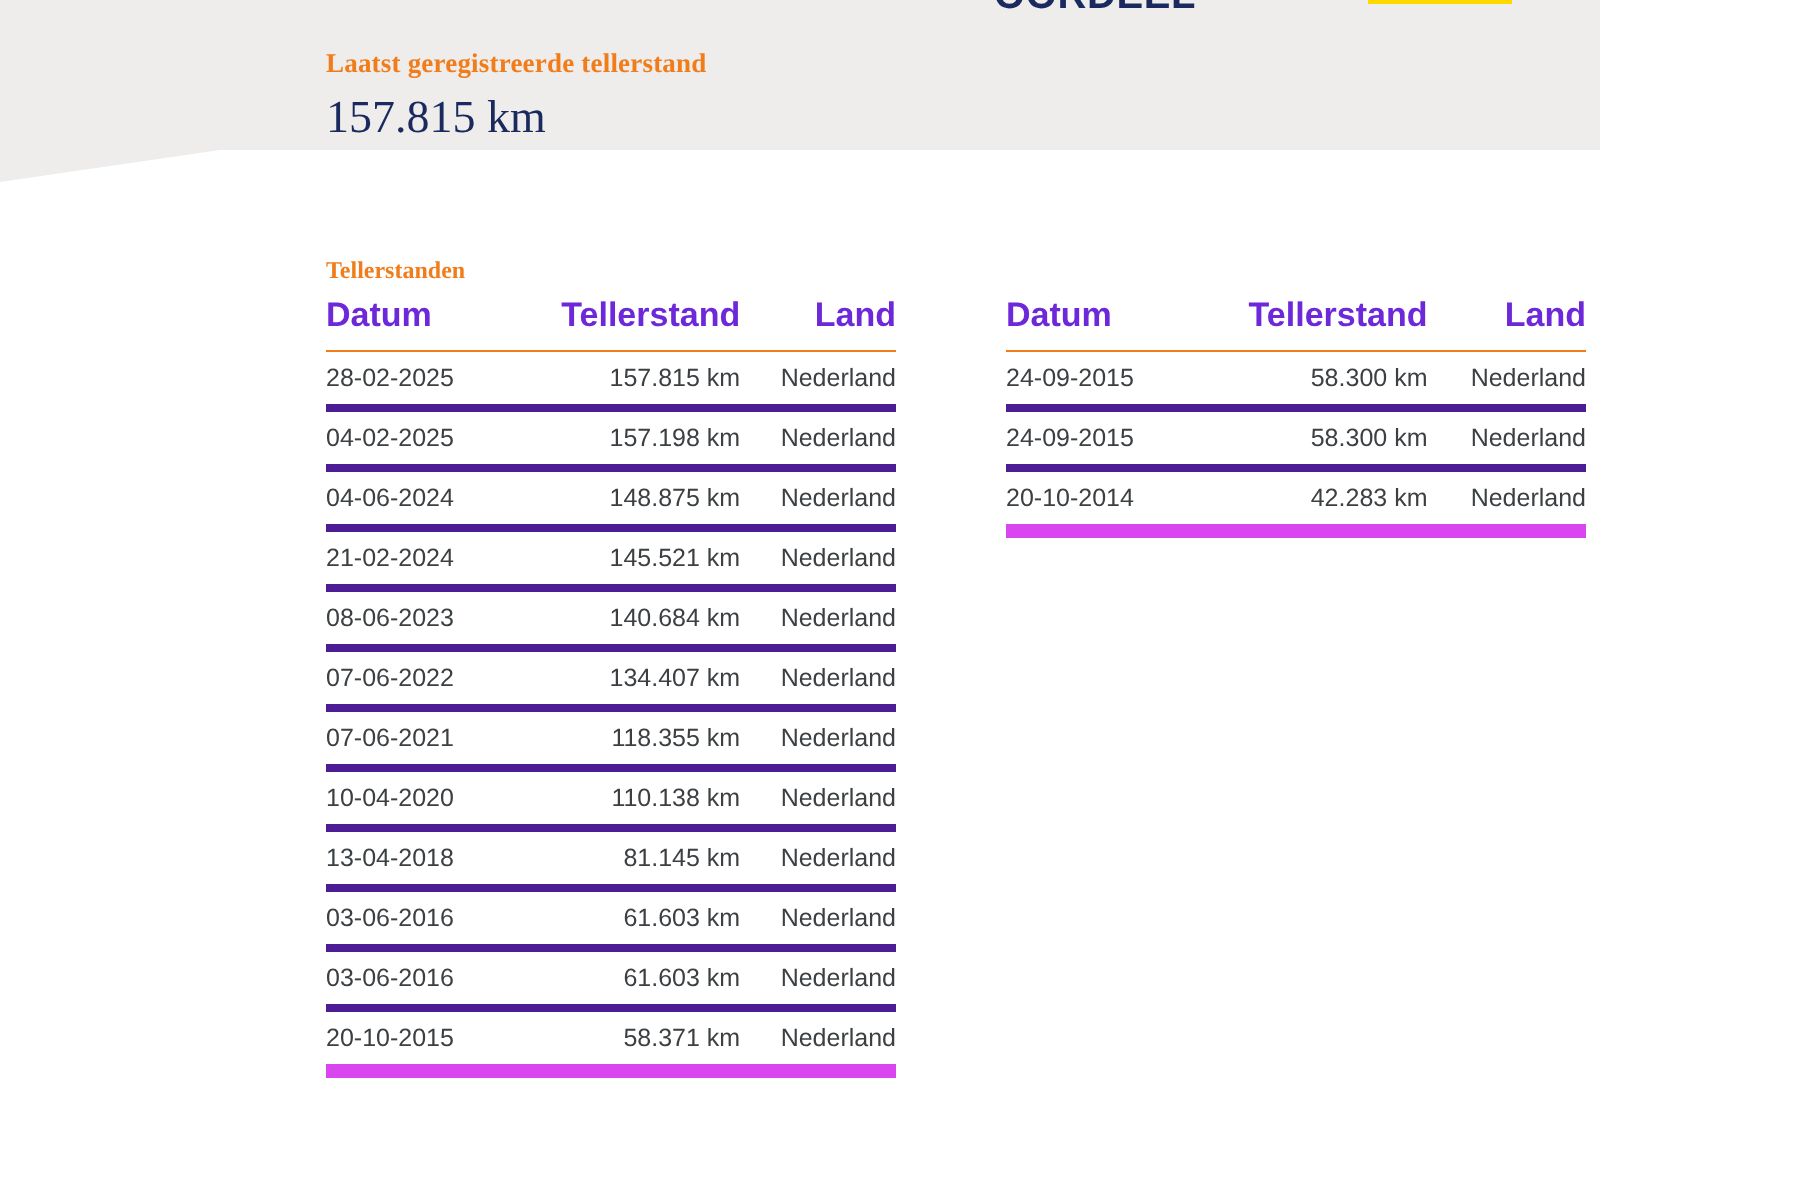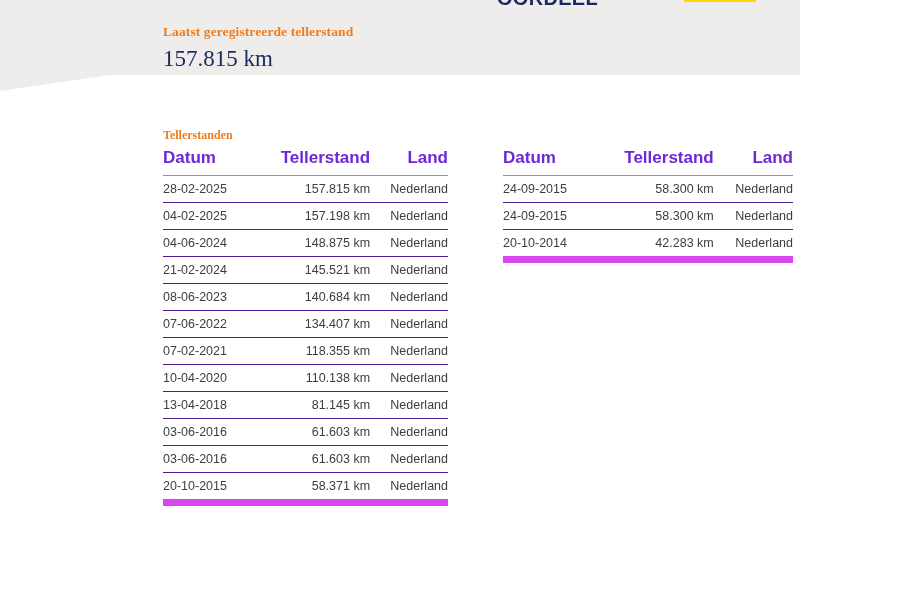--- a/index.html
+++ b/index.html
@@ -128,21 +128,21 @@
   table.readings td.num {
     text-align: right;
   }
   table.readings th.last,
   table.readings td.last {
     text-align: right;
   }
 
   table.readings td {
     padding: 6px 0 6px 0;
-    border-bottom: 1px solid #4c1d95;
+    border-bottom: 4px solid #4c1d95;
     white-space: nowrap;
     font-size: 12.5px;
     color: #3c4043;
   }
   table.readings tr:last-child td {
     border-bottom: 7px solid #d946ef;
   }
 </style>
 </head>
 <body>
@@ -197,21 +197,21 @@
           <td>08-06-2023</td>
           <td class="num">140.684 km</td>
           <td class="last">Nederland</td>
         </tr>
         <tr>
           <td>07-06-2022</td>
           <td class="num">134.407 km</td>
           <td class="last">Nederland</td>
         </tr>
         <tr>
-          <td>07-02-2021</td>
+          <td>07-06-2021</td>
           <td class="num">118.355 km</td>
           <td class="last">Nederland</td>
         </tr>
         <tr>
           <td>10-04-2020</td>
           <td class="num">110.138 km</td>
           <td class="last">Nederland</td>
         </tr>
         <tr>
           <td>13-04-2018</td>

